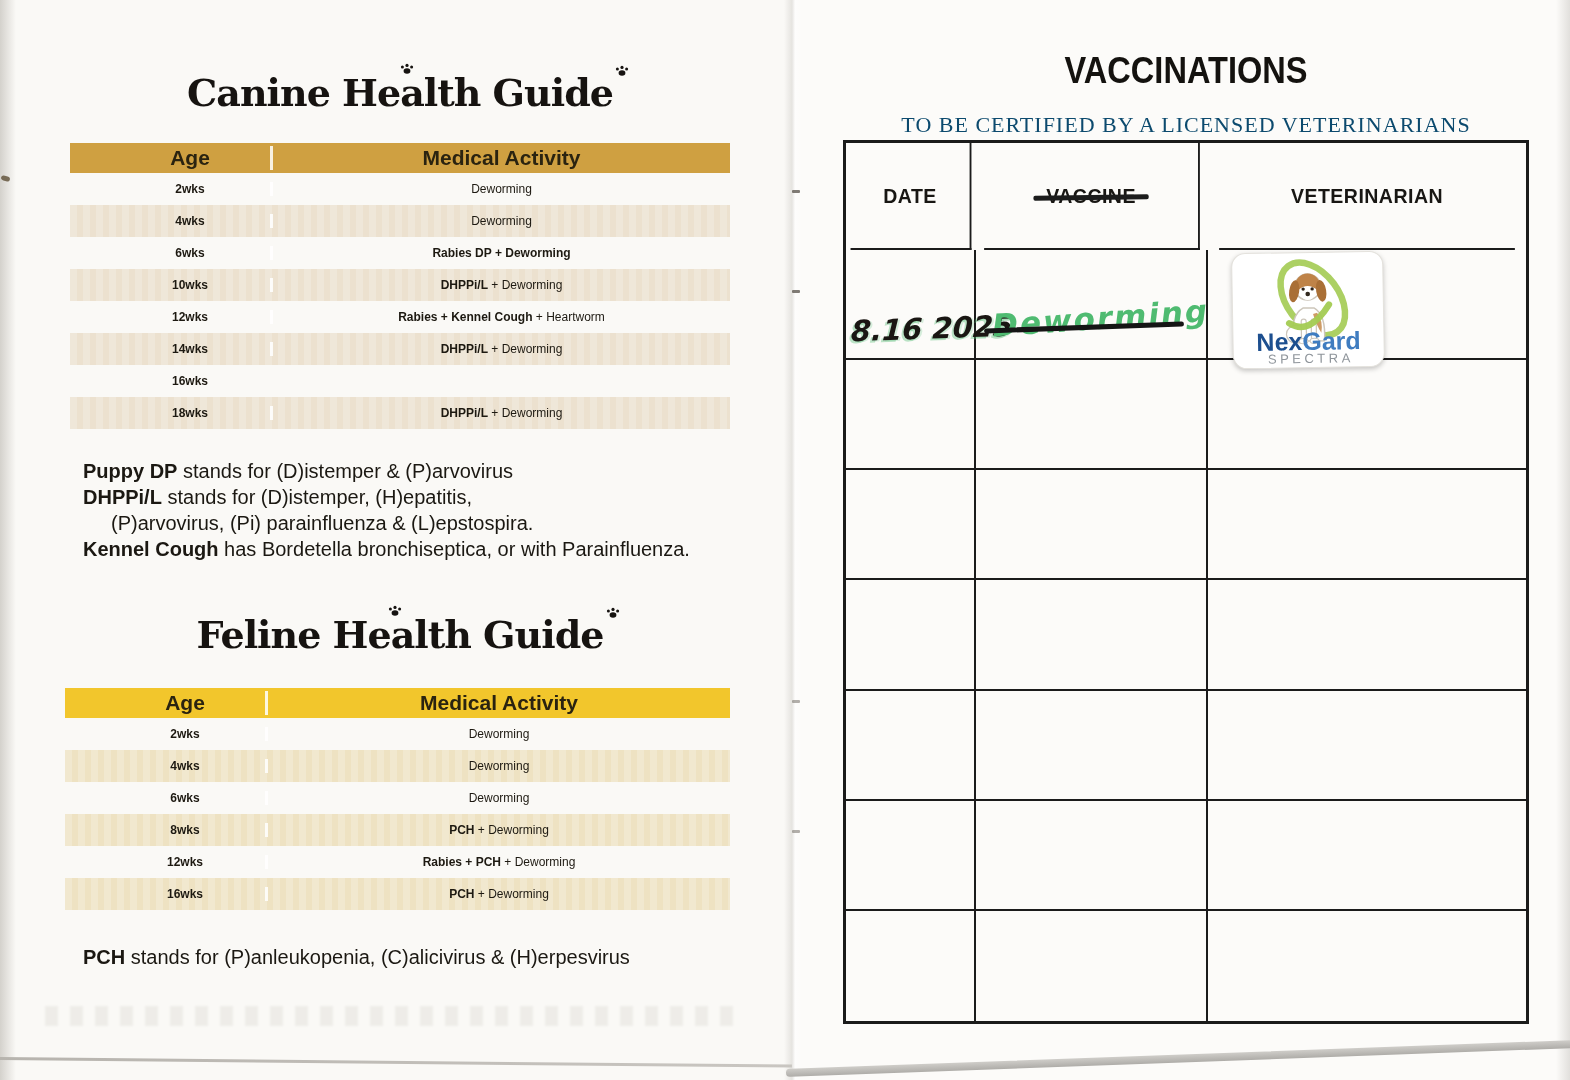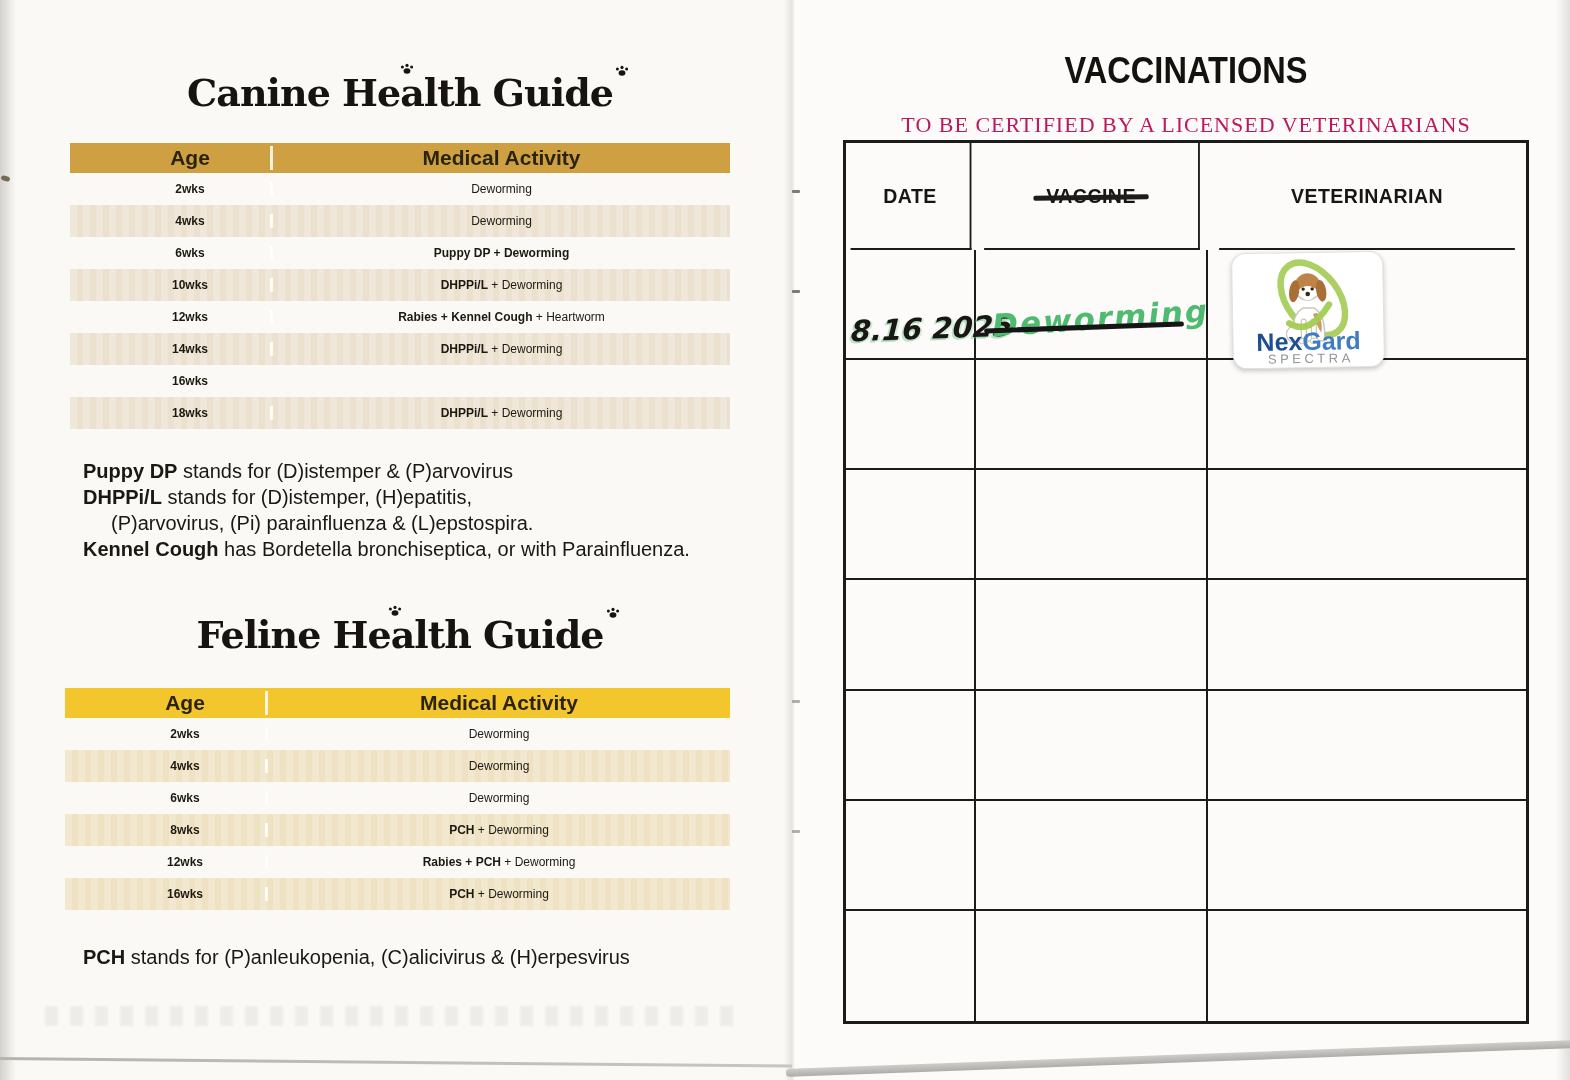--- a/index.html
+++ b/index.html
@@ -45,21 +45,21 @@
   .g-act{flex:1;text-align:center;border-left:3px solid rgba(255,255,255,.85);}
   .g-act b,.g-age b{font-weight:bold;}
   .notes{position:absolute;left:83px;width:680px;font-size:20px;color:#1b1812;line-height:26px;}
   #canine-notes{top:458px;}
   #feline-notes{top:944px;}
   .note-line.indent{padding-left:28px;}
 
   
   .vac-title{position:absolute;left:843px;top:50px;width:686px;text-align:center;color:#14120f;
         font-weight:bold;font-size:37px;transform:scaleX(.88);letter-spacing:0;}
-  .vac-sub{position:absolute;left:843px;top:112px;width:686px;text-align:center;color:#be185d;
+  .vac-sub{position:absolute;left:843px;top:112px;width:686px;text-align:center;color:#0c4a6e;
         font-family:"Liberation Serif",serif;font-size:22px;letter-spacing:1px;}
   #vac-table{position:absolute;left:843px;top:140px;width:686px;height:884px;box-sizing:border-box;
         border:3px solid var(--table-border,#1b1b1b);display:grid;
         grid-template-columns:130px 232px 1fr;grid-template-rows:107px repeat(7,1fr);}
   .vcell{border-right:2.5px solid var(--table-border,#1b1b1b);
          border-bottom:2.5px solid var(--table-border,#1b1b1b);}
   .vcell.last-col{border-right:none;}
   .vcell.last-row{border-bottom:none;}
   .vhead{display:flex;align-items:center;justify-content:center;color:#181613;
         font-weight:bold;font-size:21px;letter-spacing:.5px;transform:scaleX(.93);}
@@ -115,21 +115,21 @@
         <div class="g-row">
           <div class="g-age">2wks</div>
           <div class="g-act"><span>Deworming</span></div>
         </div>
         <div class="g-row stripe">
           <div class="g-age">4wks</div>
           <div class="g-act"><span>Deworming</span></div>
         </div>
         <div class="g-row">
           <div class="g-age">6wks</div>
-          <div class="g-act"><b>Puppy DP + Deworming</b></div>
+          <div class="g-act"><b>Rabies DP + Deworming</b></div>
         </div>
         <div class="g-row stripe">
           <div class="g-age">10wks</div>
           <div class="g-act"><b>DHPPi/L</b><span> + Deworming</span></div>
         </div>
         <div class="g-row">
           <div class="g-age">12wks</div>
           <div class="g-act"><b>Rabies + Kennel Cough</b><span> + Heartworm</span></div>
         </div>
         <div class="g-row stripe">

